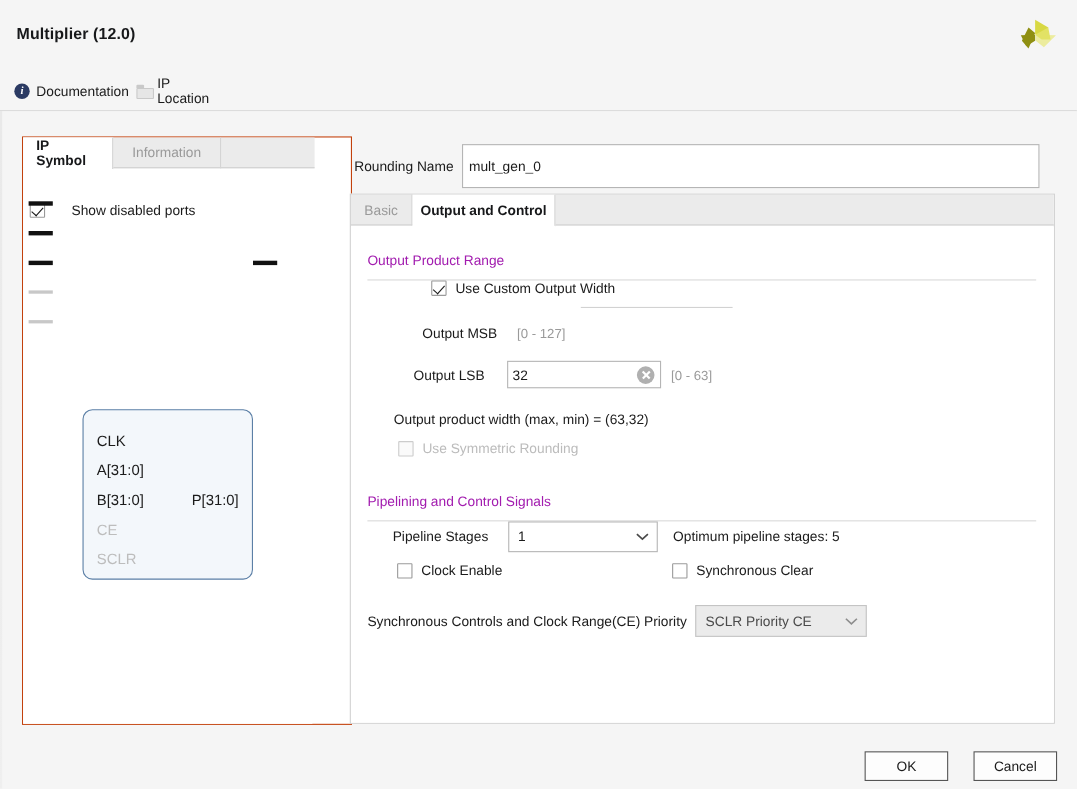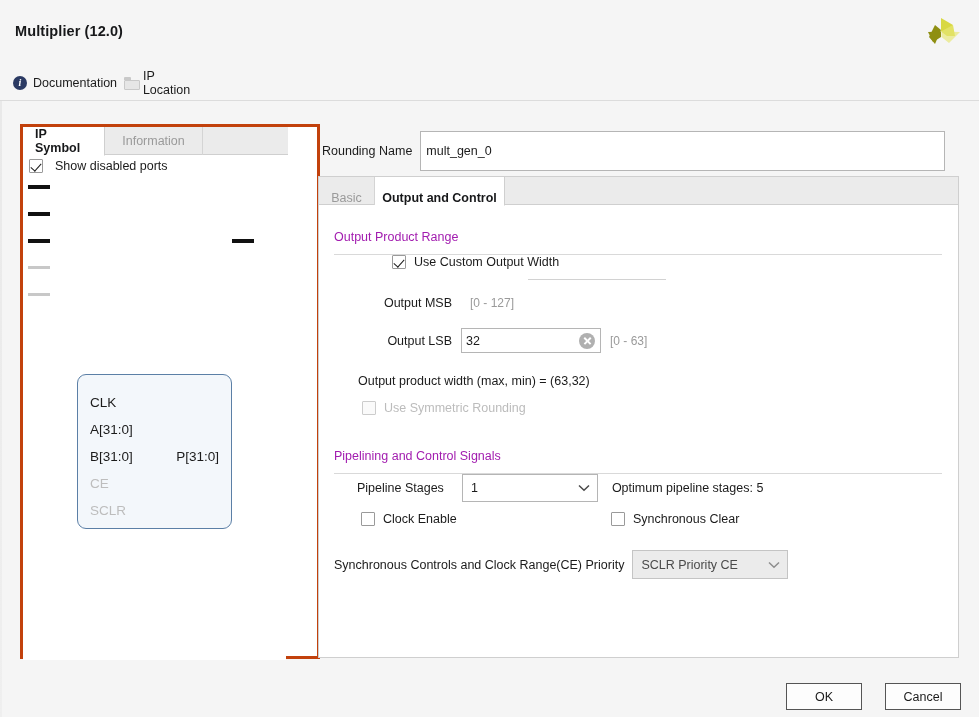--- a/index.html
+++ b/index.html
@@ -61,21 +61,21 @@
   .folder-icon .body {
     position: absolute; left: 0; top: 3px; width: 16px; height: 10px;
     background: #e6e6e6; border: 1px solid #c9c9c9; border-radius: 1px;
   }
 
   
   .left-panel {
     position: absolute; left: 20px; top: 124px;
     width: 300px; height: 535px;
     background: #ffffff;
-    border: 3px solid #c2410c;
+    border: 1px solid #c2410c;
   }
   .lp-tabs {
     position: absolute; left: 0; top: 0; width: 265px; height: 28px;
     background: #ebebeb; border-bottom: 1px solid #cfcfcf;
   }
   .lp-tab {
     position: absolute; top: 0; height: 28px;
     display: flex; align-items: center; justify-content: center;
     font-size: 12.5px; padding: 0 12px; cursor: default;
   }
@@ -84,22 +84,22 @@
     border-right: 1px solid #cfcfcf; border-bottom: 1px solid #ffffff;
     width: 82px; top: 0; height: 29px;
   }
   .lp-tab.inactive {
     left: 82px; color: #9a9a9a; width: 98px;
     border-right: 1px solid #d4d4d4;
   }
   .lp-body { position: absolute; left: 0; top: 29px; width: 263px; height: 504px; background: #fff; }
 
   .show-ports {
-    position: absolute; left: 6px; top: 3px;
-    display: flex; align-items: center; gap: 12px;
+    position: absolute; left: 6px; top: 30px;
+    display: flex; align-items: center; gap: 24px;
     font-size: 12.5px; cursor: default;
   }
 
   .cbox {
     width: 14px; height: 14px; background: #fff;
     border: 1px solid #9a9a9a; position: relative; flex: none;
     border-radius: 1px;
   }
   .cbox.checked::after {
     content: ""; position: absolute; left: 3px; top: 1px;
@@ -143,21 +143,21 @@
     position: absolute; left: 318px; top: 176px;
     width: 641px; height: 482px;
     background: #ffffff; border: 1px solid #cfcfcf;
   }
   .tp-tabs {
     position: absolute; left: 0; top: 0; width: 639px; height: 28px;
     background: #ebebeb; border-bottom: 1px solid #cfcfcf;
   }
   .tp-tab {
     position: absolute; top: 0; height: 28px;
-    display: flex; align-items: flex-end; justify-content: center;
+    display: flex; align-items: center; justify-content: center;
     font-size: 12.5px; cursor: default;
   }
   .tp-tab.inactive { left: 0; width: 56px; color: #9a9a9a; border-right: 1px solid #d4d4d4; }
   .tp-tab.active {
     left: 56px; width: 130px; background: #ffffff; color: #17181a;
     font-weight: bold; border-right: 1px solid #cfcfcf;
     height: 29px; border-bottom: 1px solid #fff;
   }
   .tp-body { position: absolute; left: 0; top: 29px; width: 639px; height: 451px; background: #fff; }
 
@@ -320,21 +320,21 @@
 
       <div class="thin-rule" style="left:209px; top:73px; width:138px;"></div>
 
       <div class="row" style="left:57px; top:90px;">
         <span class="lbl" style="width:76px; text-align:right;">Output MSB</span>
         <span style="width:9px;"></span>
         <span class="range-hint">[0 - 127]</span>
       </div>
 
       <div class="row" style="left:57px; top:122px;">
-        <span class="lbl" style="width:76px; text-align:right;">Output LSB</span>
+        <span class="lbl" style="width:76px; ">Output LSB</span>
         <span style="width:9px;"></span>
         <span class="numfield">
           <input type="text" value="32" style="">
           <span class="clear-btn"></span>
         </span>
         <span class="range-hint">[0 - 63]</span>
       </div>
 
       <div class="row" style="left:39px; top:168px;">
         <span class="lbl">Output product width (max, min) = (63,32)</span>

